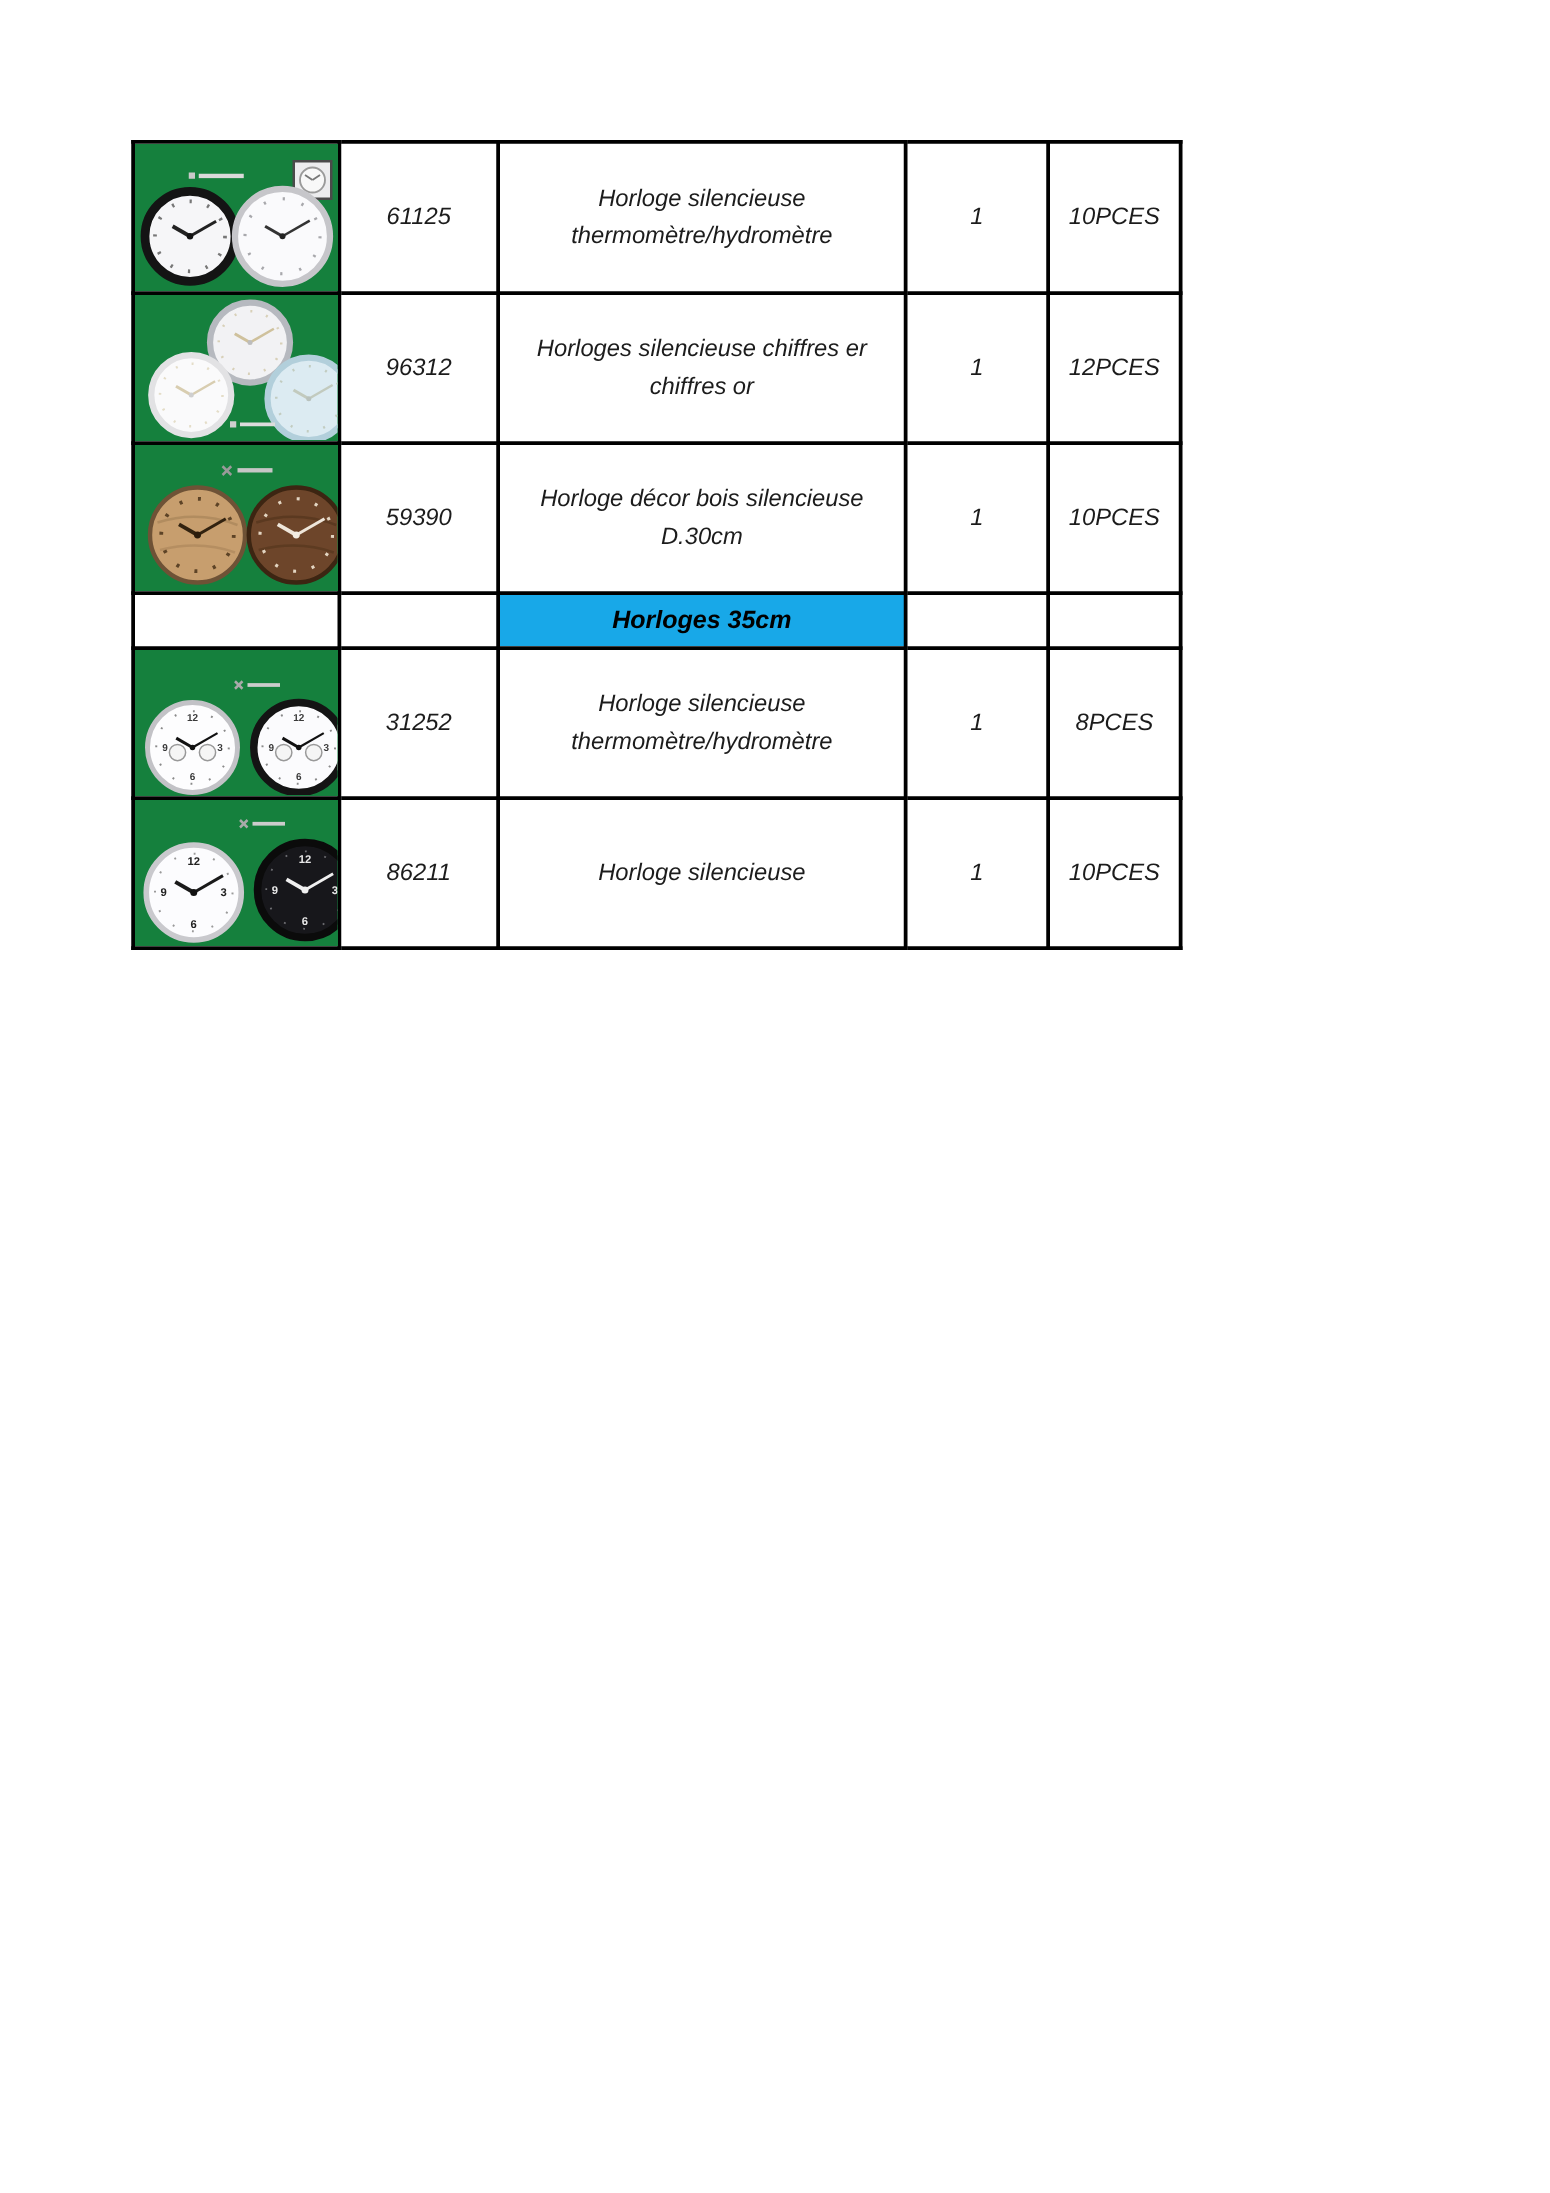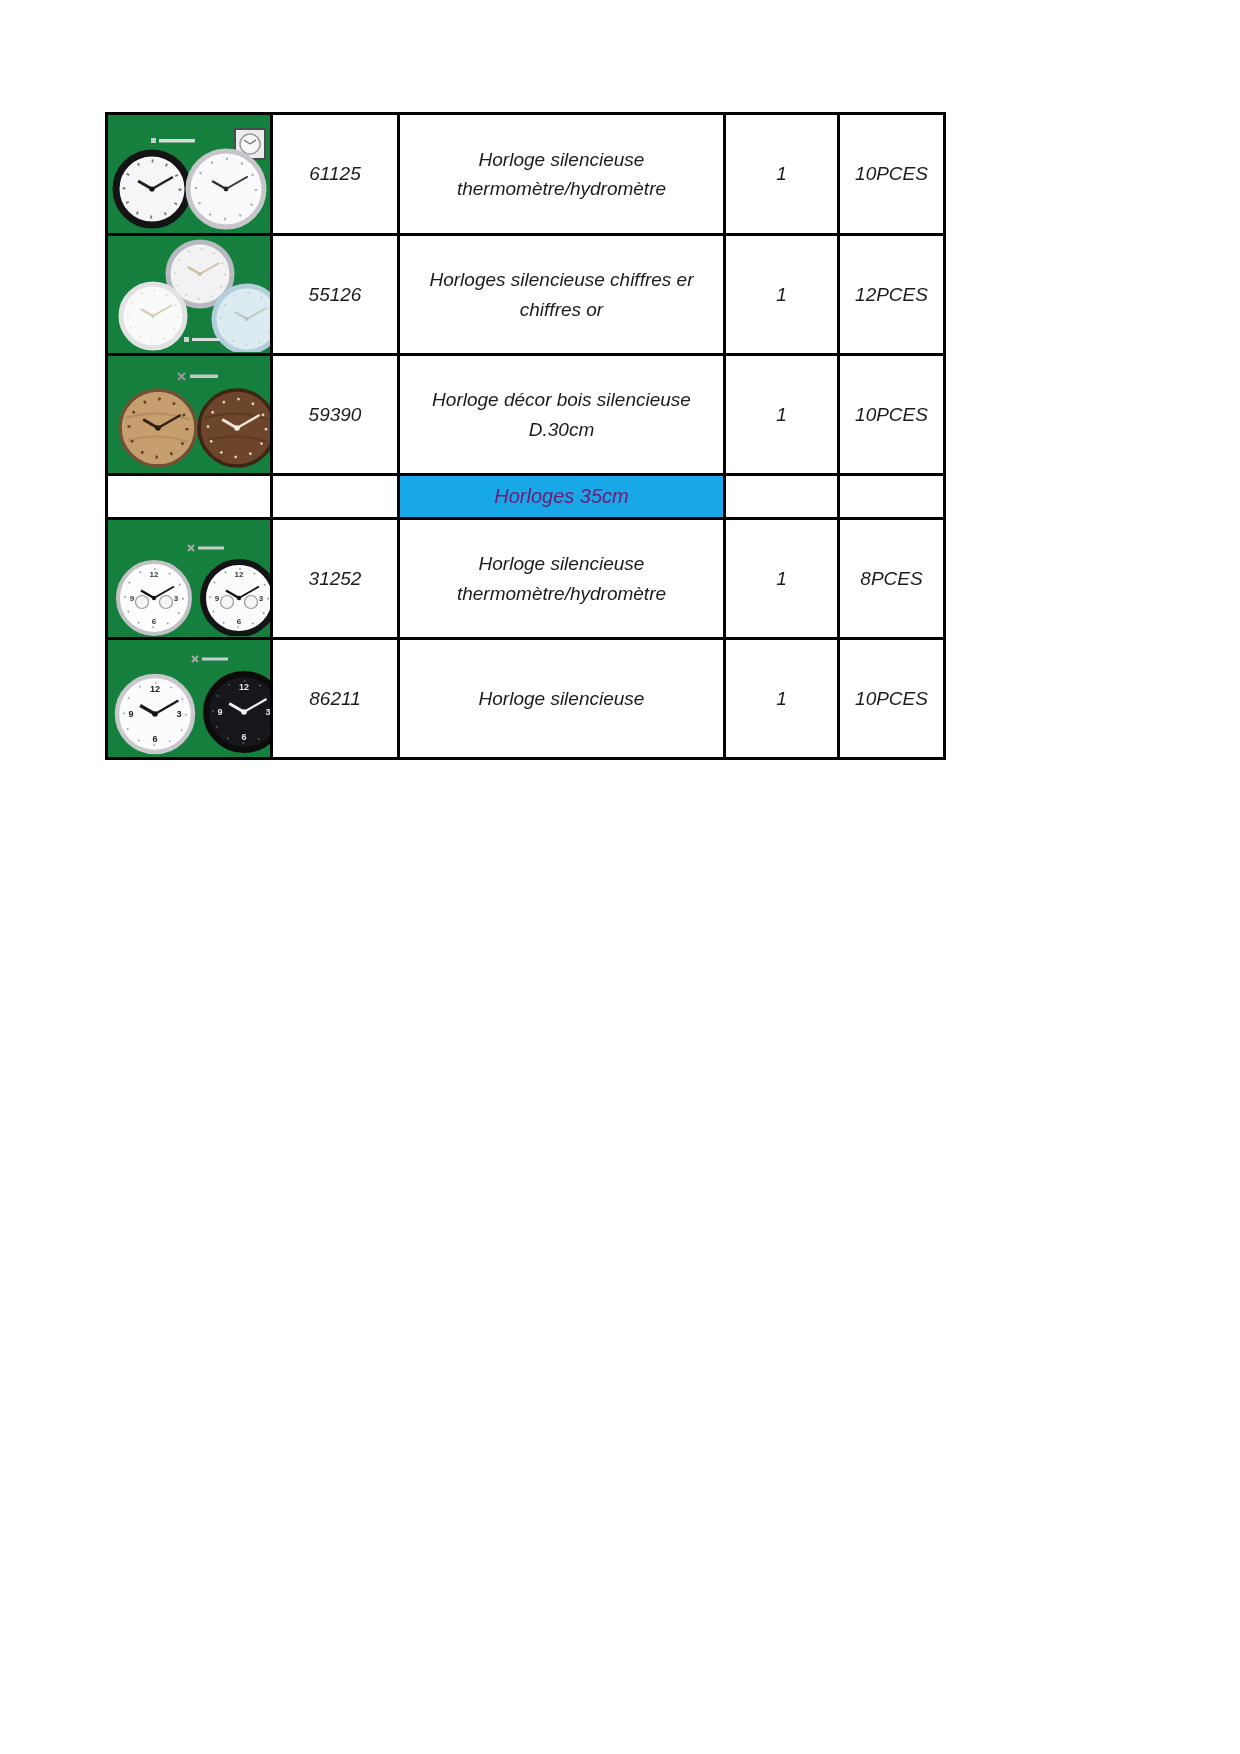--- a/index.html
+++ b/index.html
@@ -29,23 +29,23 @@
     font-size:19px;
     line-height:1.55;
     color:#1c1c1c;
   }
   .desc span{display:block;font-style:italic;}
   .imgcell{position:relative;background:#15803d;}
   .imgcell svg{display:block;margin:0 auto;}
   .section-cell{
     background:#18a8e8;
     font-style:italic;
-    font-weight:normal;
+    font-weight:bold;
     font-size:20px;
-    color:#701a75;
+    color:#000000;
     margin-top:26px;
   }
   .clock-num{font-family:"Liberation Sans",sans-serif;font-weight:bold;}
 </style>
 </head>
 <body>
 
 <div class="page">
   <table class="catalog">
     <colgroup>
@@ -114,21 +114,21 @@
             <circle cx="139" cy="81" r="33" fill="#dcebf2" stroke="#b2cfdb" stroke-width="5"></circle>
             <circle cx="139" cy="81" r="26" fill="none" stroke="#c2ccc0" stroke-width="2" stroke-dasharray="1.6 12"></circle>
             <line x1="139" y1="81" x2="126.8" y2="74" stroke="#c2cabe" stroke-width="2.5"></line>
             <line x1="139" y1="81" x2="158.1" y2="70" stroke="#c2cabe" stroke-width="2"></line>
             <circle cx="139" cy="81" r="2" fill="#b9c2bd"></circle>
           </g>
           <rect x="76" y="99" width="5" height="5" fill="#cfcfcf"></rect>
           <rect x="84" y="100" width="28" height="3" fill="#dcdcdc"></rect>
         </svg>
       </td>
-      <td class="ref">55126</td>
+      <td class="ref">96312</td>
       <td class="desc">
         <span>Horloges silencieuse chiffres er</span>
         <span>chiffres or</span>
       </td>
       <td class="qty">1</td>
       <td class="pcs">12PCES</td>
     </tr>
 
     <tr style="height:120px;">
       <td class="imgcell">

